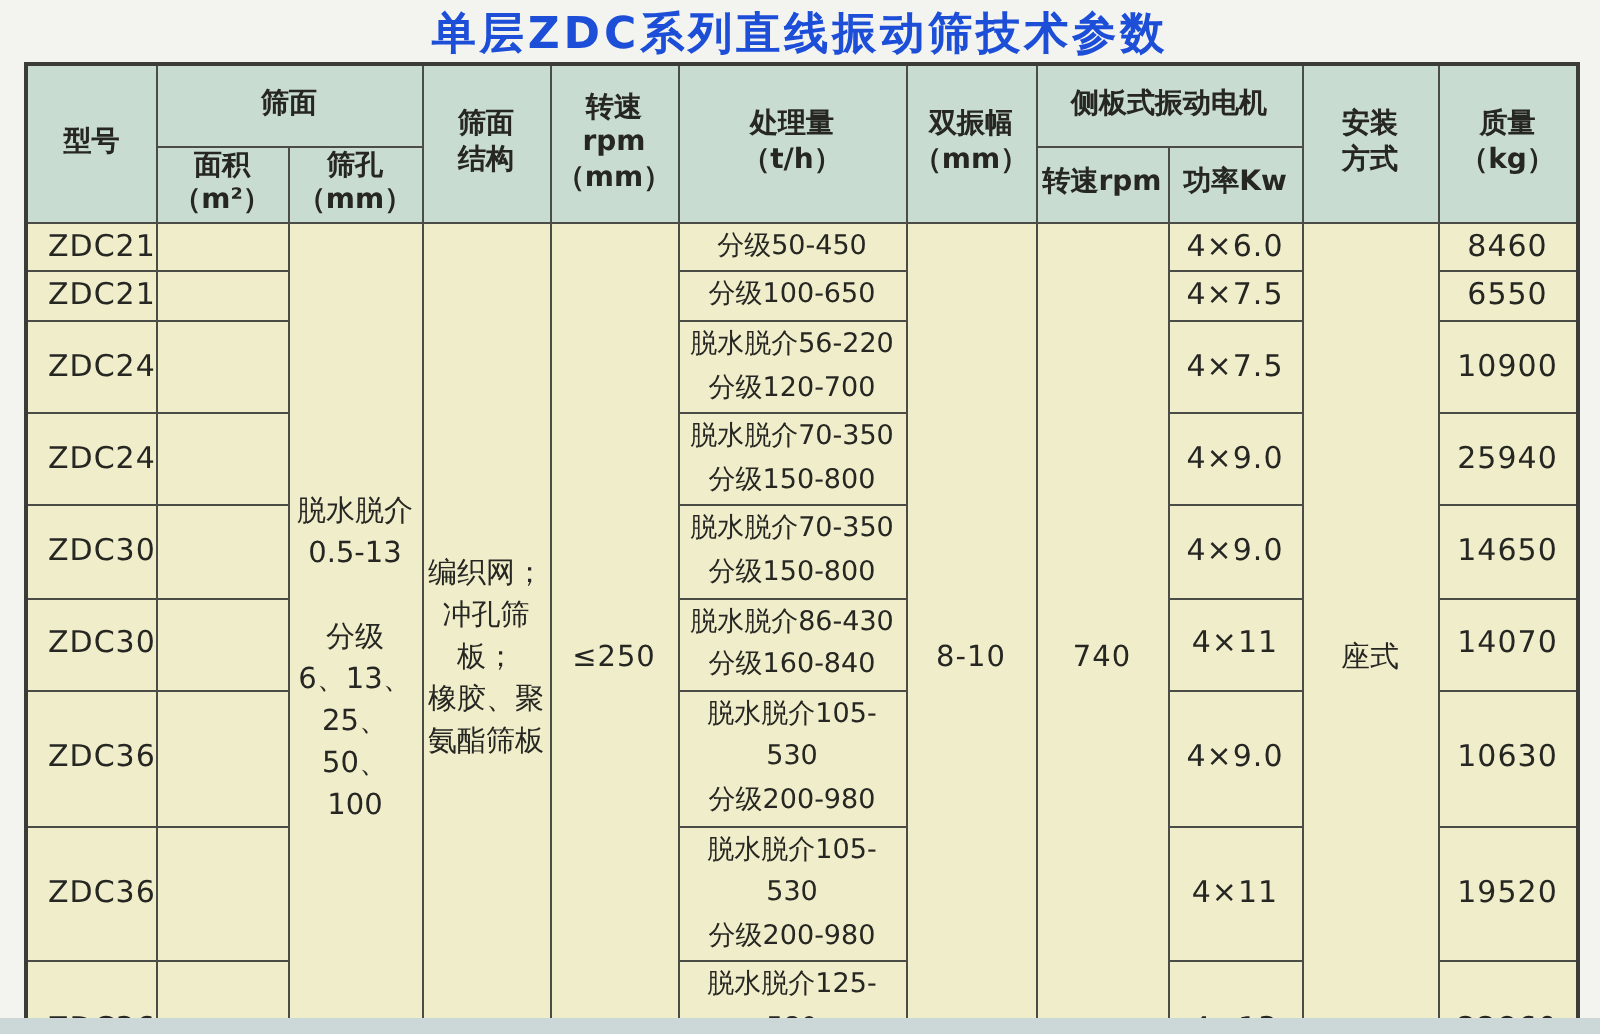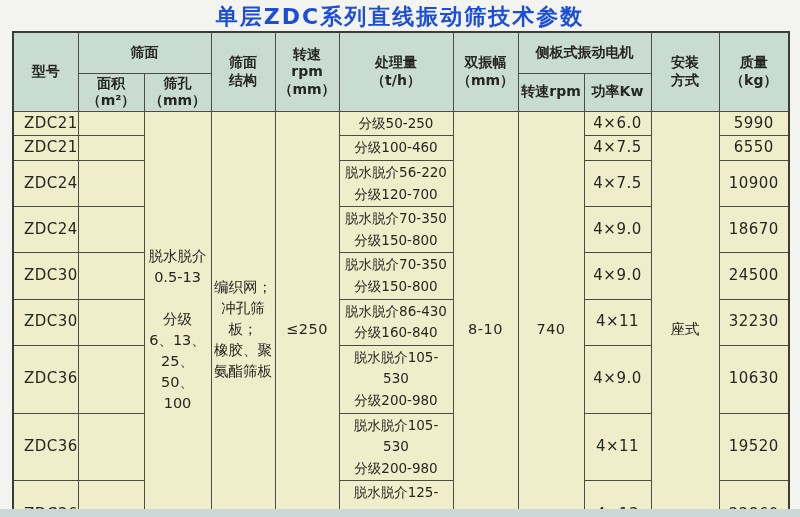--- a/index.html
+++ b/index.html
@@ -128,65 +128,65 @@
 分级
 6、13、
 25、50、
 100</td>
         <td rowspan="9" class="mergedcell">编织网；
 冲孔筛
 板；
 橡胶、聚
 氨酯筛板</td>
         <td rowspan="9" class="mergedcell num">≤250</td>
-        <td class="capacity">分级50-250</td>
+        <td class="capacity">分级50-450</td>
         <td rowspan="9" class="mergedcell num">8-10</td>
         <td rowspan="9" class="mergedcell num">740</td>
         <td class="num">4×6.0</td>
         <td rowspan="9" class="mergedcell">座式</td>
-        <td class="num">5990</td>
+        <td class="num">8460</td>
       </tr>
       <tr>
         <td class="model">ZDC2160</td>
         <td></td>
-        <td class="capacity">分级100-460</td>
+        <td class="capacity">分级100-650</td>
         <td class="num">4×7.5</td>
         <td class="num">6550</td>
       </tr>
       <tr>
         <td class="model">ZDC2460</td>
         <td></td>
         <td class="capacity">脱水脱介56-220
 分级120-700</td>
         <td class="num">4×7.5</td>
         <td class="num">10900</td>
       </tr>
       <tr>
         <td class="model">ZDC2472</td>
         <td></td>
         <td class="capacity">脱水脱介70-350
 分级150-800</td>
         <td class="num">4×9.0</td>
-        <td class="num">18670</td>
+        <td class="num">25940</td>
       </tr>
       <tr>
         <td class="model">ZDC3060</td>
         <td></td>
         <td class="capacity">脱水脱介70-350
 分级150-800</td>
         <td class="num">4×9.0</td>
-        <td class="num">24500</td>
+        <td class="num">14650</td>
       </tr>
       <tr>
         <td class="model">ZDC3072</td>
         <td></td>
         <td class="capacity">脱水脱介86-430
 分级160-840</td>
         <td class="num">4×11</td>
-        <td class="num">32230</td>
+        <td class="num">14070</td>
       </tr>
       <tr>
         <td class="model">ZDC3660</td>
         <td></td>
         <td class="capacity">脱水脱介105-530
 分级200-980</td>
         <td class="num">4×9.0</td>
         <td class="num">10630</td>
       </tr>
       <tr>

